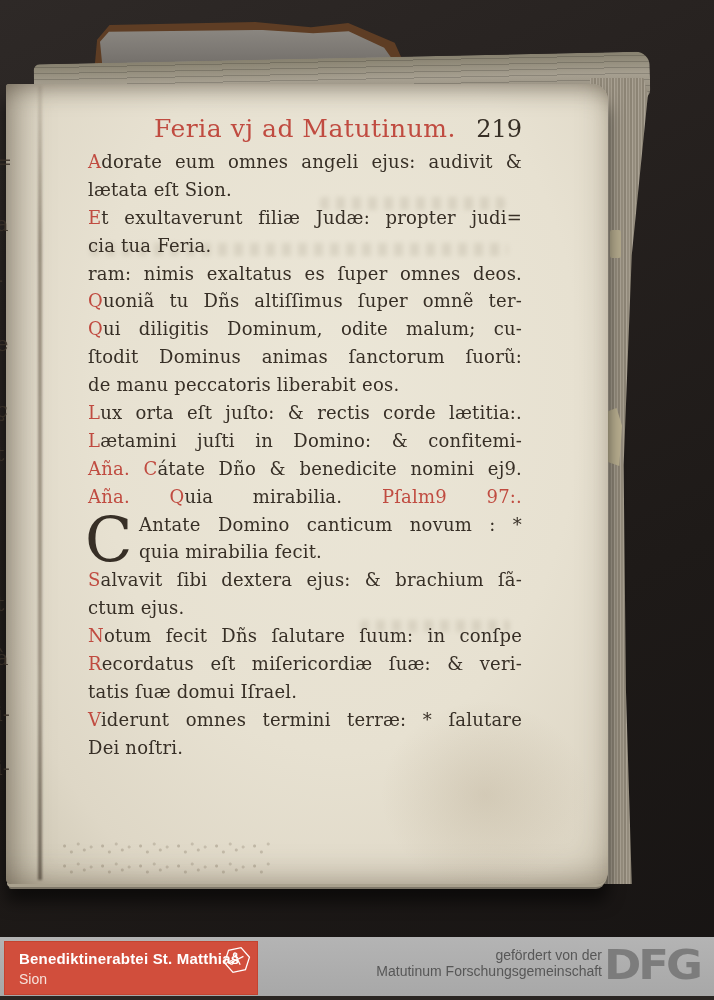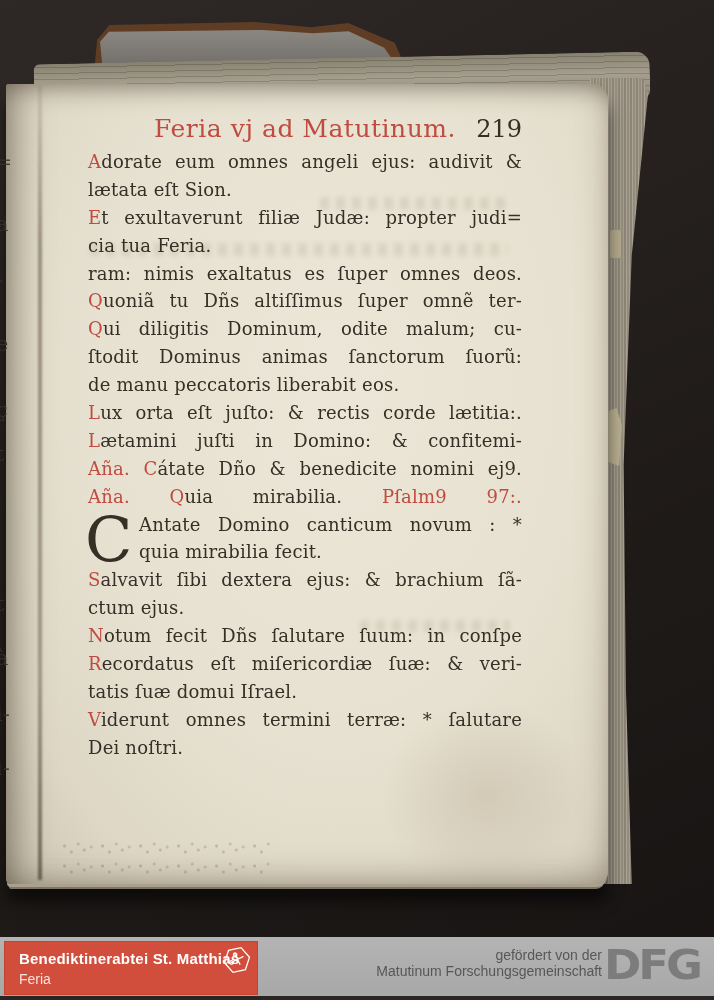--- a/index.html
+++ b/index.html
@@ -141,21 +141,21 @@
         <div class="line j"><span class="seg red">R</span><span class="seg ink">ecordatus eſt miſericordiæ ſuæ: &amp; veri-</span></div>
         <div class="line"><span class="seg ink">tatis ſuæ domui Iſrael.</span></div>
         <div class="line j"><span class="seg red">V</span><span class="seg ink">iderunt omnes termini terræ: * ſalutare</span></div>
         <div class="line"><span class="seg ink">Dei noſtri.</span></div>
       </div>
   </div>
 
   <div class="footer">
     <div class="red-box">
       <span class="inst-name">Benediktinerabtei St. Matthias</span>
-      <span class="inst-city">Feria</span>
+      <span class="inst-city">Sion</span>
       <svg class="hex-icon" width="32" height="32" viewBox="0 0 32 32">
         <g transform="rotate(18 16 16)" fill="none" stroke="#ffffff" stroke-width="1.3">
           <polygon points="16,3 27,9.5 27,22.5 16,29 5,22.5 5,9.5"></polygon>
           <line x1="11" y1="20.5" x2="21" y2="10.5"></line>
           <line x1="12" y1="11" x2="20.5" y2="19.5"></line>
           <circle cx="11.5" cy="20" r="1.7"></circle>
           <circle cx="12.6" cy="11.6" r="1.7"></circle>
         </g>
       </svg>
     </div>

